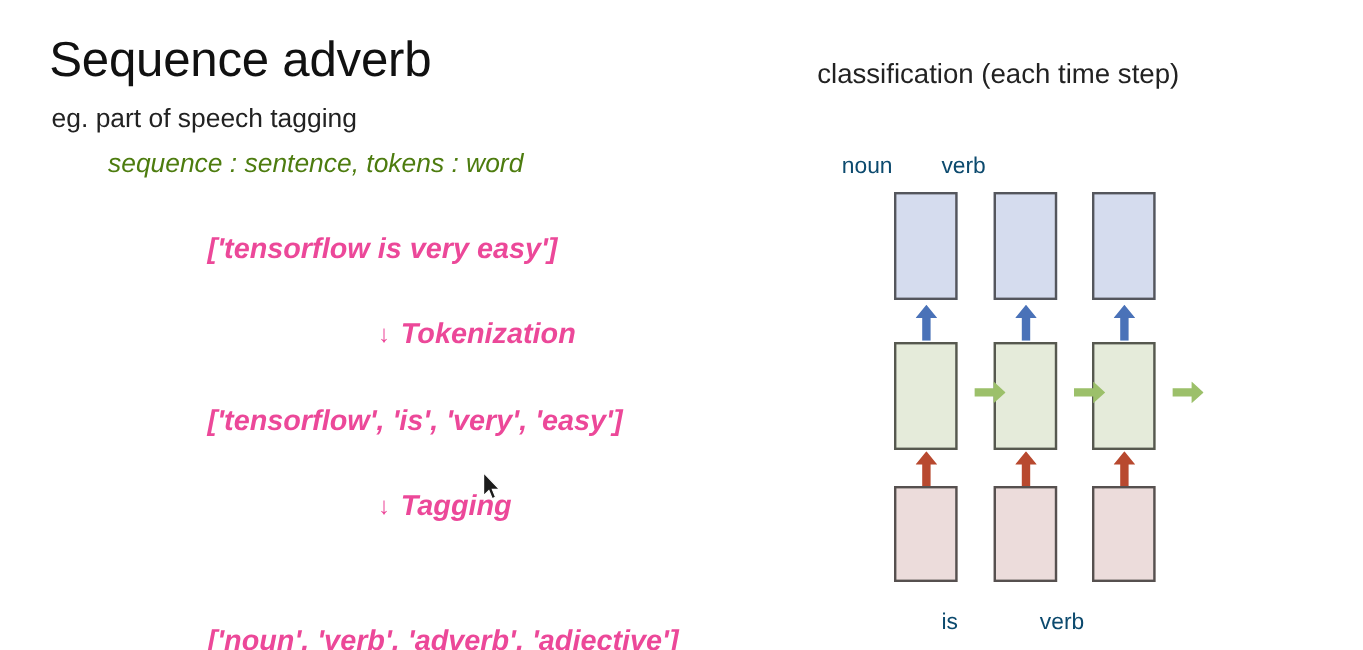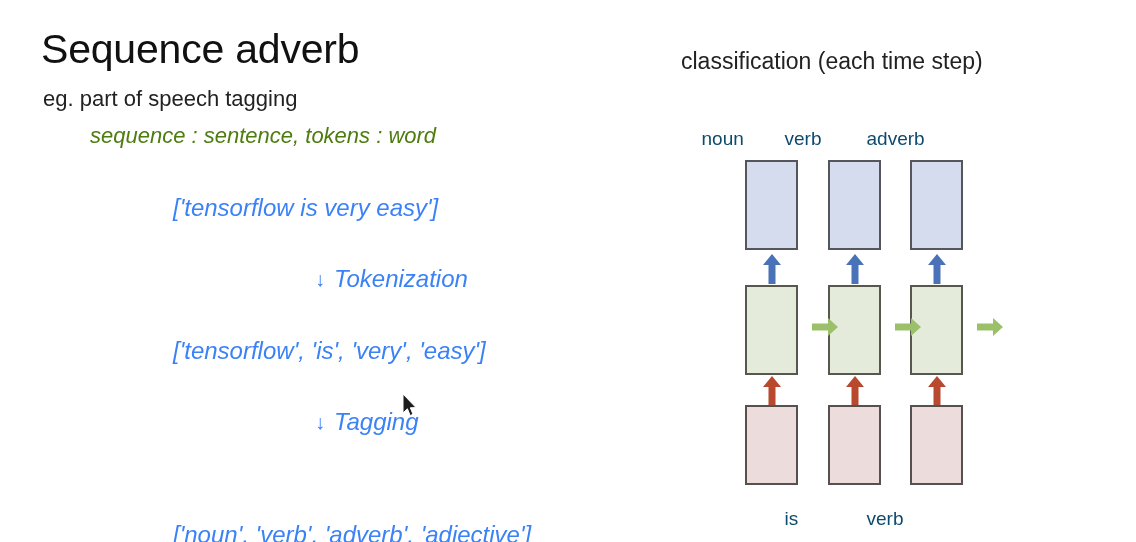--- a/index.html
+++ b/index.html
@@ -47,23 +47,23 @@
     font-style: italic;
     font-weight: 400;
     line-height: 1;
     white-space: nowrap;
     color: #4d7c0f;
   }
 
   .pipeline-line {
     position: absolute;
     font-style: italic;
-    font-weight: 400;
-    white-space: nowrap;
-    color: #3b82f6;
+    font-weight: 700;
+    white-space: nowrap;
+    color: #ec4899;
     line-height: 1;
   }
   .pipeline-list {
     font-size: 24px;
   }
   .pipeline-step {
     font-size: 24px;
   }
   .step-arrow {
     font-style: normal;
@@ -223,21 +223,20 @@
     </svg>
     <div class="cell cell-hidden"></div>
     <svg class="v-arrow arrow-up-red" viewBox="0 0 18 30">
       <path d="M9 0 L18 11 L12.5 11 L12.5 30 L5.5 30 L5.5 11 L0 11 Z" fill="#b8492f"></path>
     </svg>
     <div class="cell cell-input"></div>
     <div class="word-label">is</div>
   </div>
 
   <div class="col" style="left:910px">
-    <div class="tag-label">adverb</div>
     <div class="cell cell-output"></div>
     <svg class="v-arrow arrow-up-blue" viewBox="0 0 18 30">
       <path d="M9 0 L18 11 L12.5 11 L12.5 30 L5.5 30 L5.5 11 L0 11 Z" fill="#4a72b8"></path>
     </svg>
     <div class="cell cell-hidden"></div>
     <svg class="v-arrow arrow-up-red" viewBox="0 0 18 30">
       <path d="M9 0 L18 11 L12.5 11 L12.5 30 L5.5 30 L5.5 11 L0 11 Z" fill="#b8492f"></path>
     </svg>
     <div class="cell cell-input"></div>
     <div class="word-label">verb</div>

